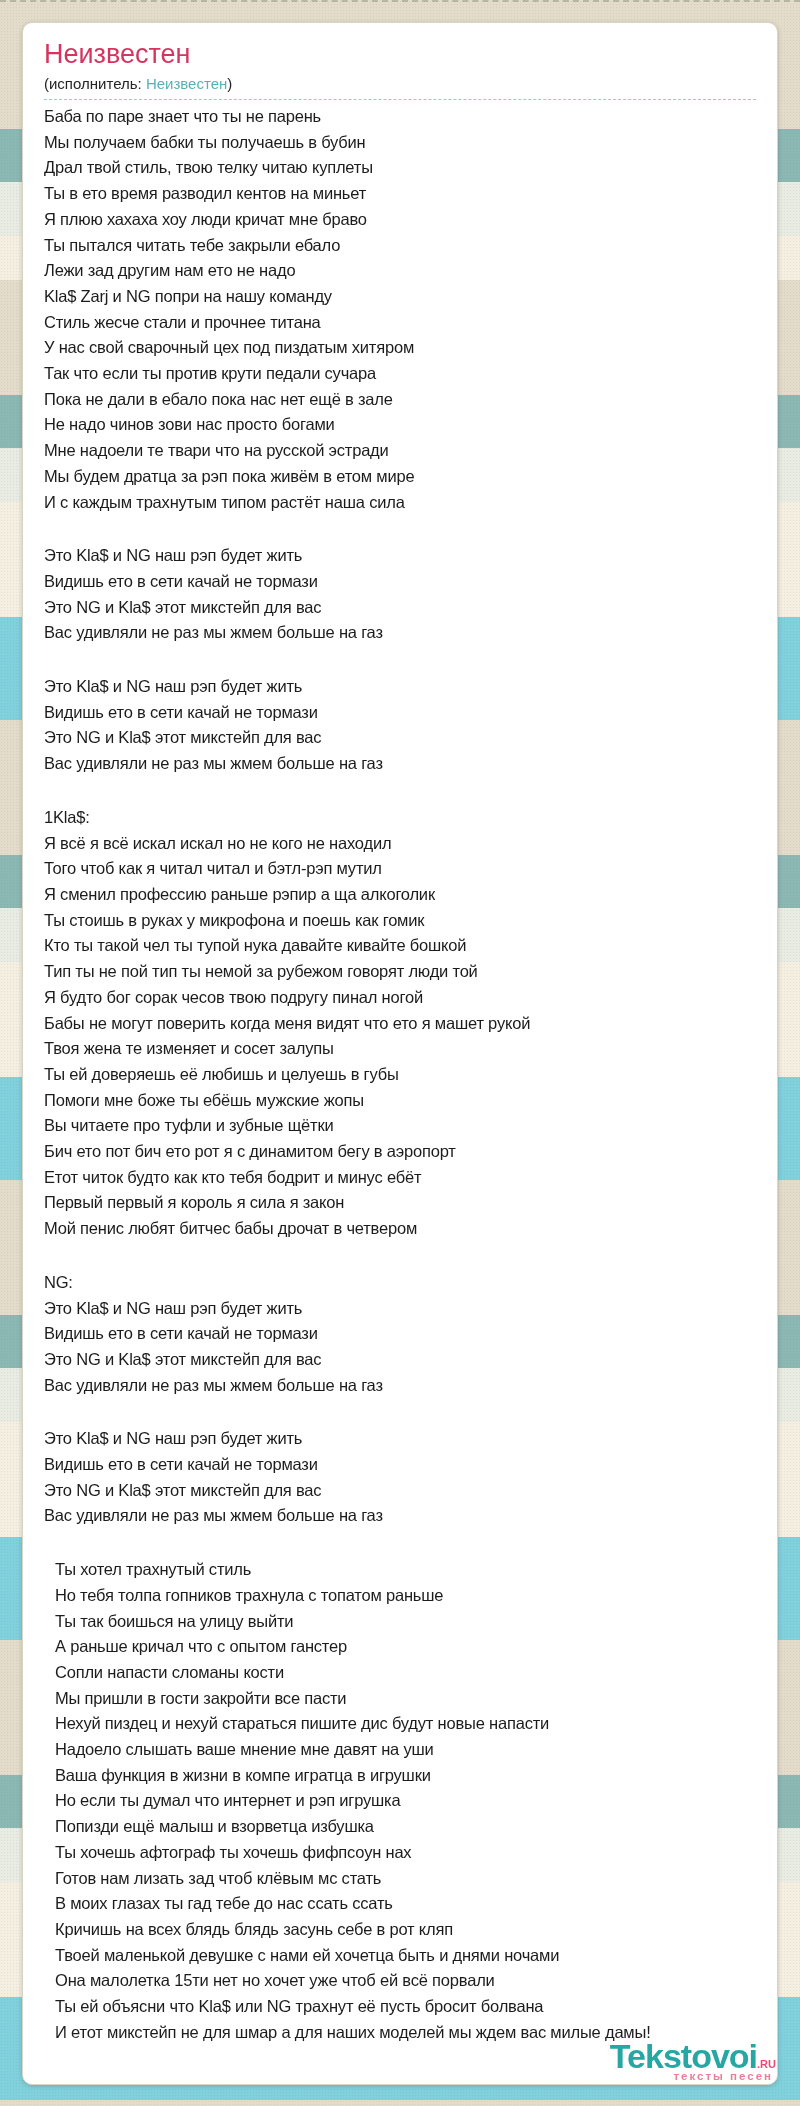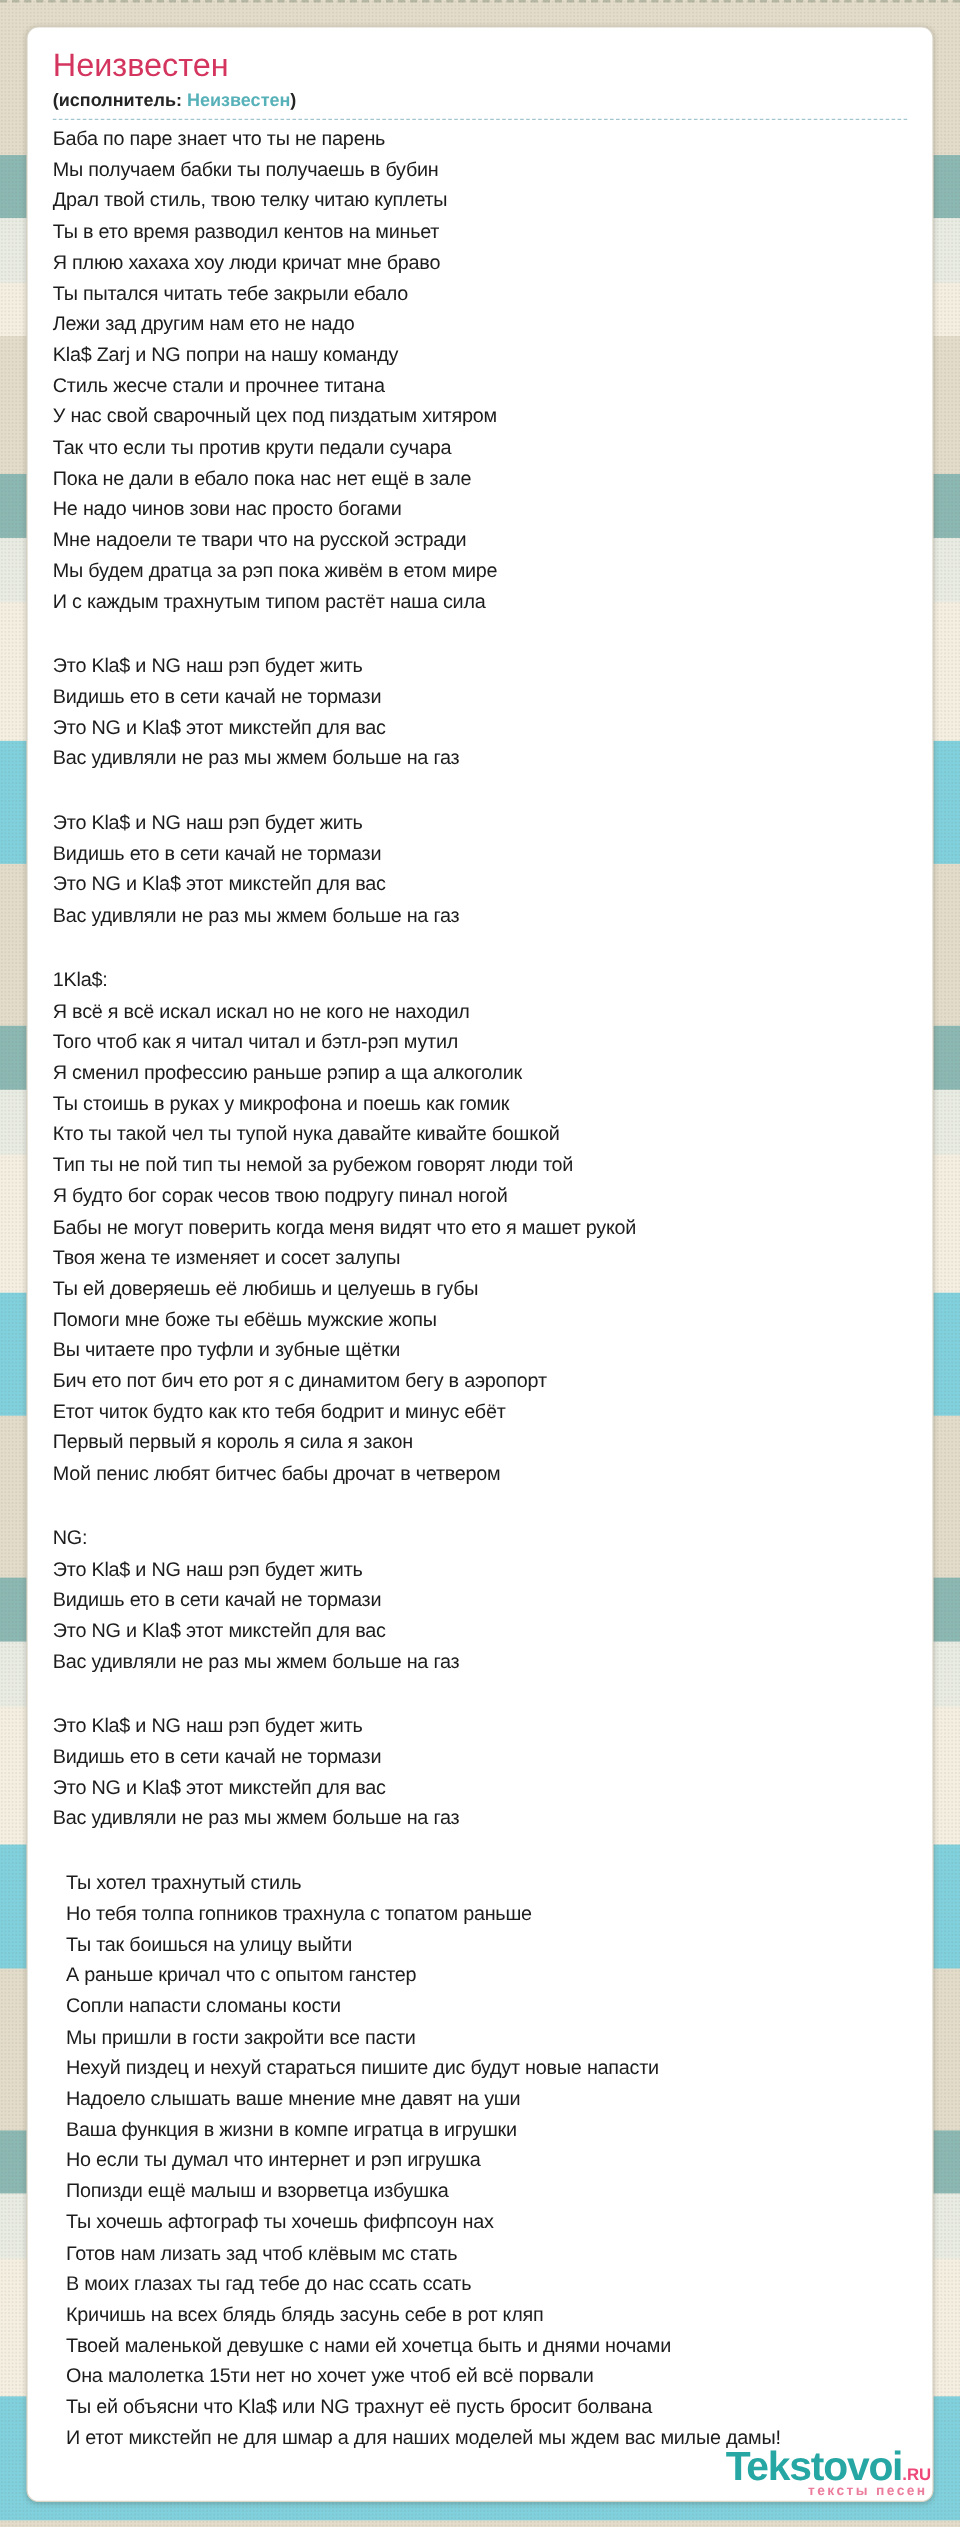--- a/index.html
+++ b/index.html
@@ -31,39 +31,39 @@
   .card{
     position:absolute;left:22px;top:22px;width:756px;height:2063px;
     background:#ffffff;border:1px solid #d9d4c6;border-radius:10px;
     box-shadow:0 1px 4px rgba(60,55,40,0.25);
     box-sizing:border-box;padding:17px 21px 0 21px;z-index:1;
   }
   h1.title{
     margin:0;font-size:27px;line-height:29px;font-weight:400;
     color:#d4355f;letter-spacing:0;
   }
-  .artist{margin-top:6px;font-size:15px;line-height:18px;color:#242424;font-weight:bold;}
+  .artist{margin-top:6px;font-size:15px;line-height:18px;color:#242424;}
   .artist a{color:#57b1b9;text-decoration:none;cursor:pointer;}
   .sep{margin-top:6px;border-bottom:1px dashed #a3c6ce;height:0;}
   .lyrics{
     padding-top:4px;font-size:16.5px;line-height:25.7px;
     letter-spacing:-0.2px;color:#1c1c1c;
   }
   .stanza{margin:0 0 28px 0;}
   .stanza:last-child{margin-bottom:0;margin-left:11px;}
   .line{white-space:nowrap;}
   .logo{
     position:absolute;right:1px;top:2016px;text-align:right;
     line-height:1;user-select:none;cursor:pointer;
   }
   .logo-main{
     font-size:34px;font-weight:700;color:#26a7a4;letter-spacing:-1px;margin-top:44px;
   }
   .logo-tld{
-    font-size:14px;font-weight:700;color:#ee4879;letter-spacing:0;
+    font-size:11px;font-weight:700;color:#ee4879;letter-spacing:0;
   }
   .logo-tag{
     margin-top:-2px;padding-right:3px;font-size:11.5px;font-weight:700;
     color:#ec7c9c;letter-spacing:2px;
   }
 </style>
 </head>
 <body>
 
 <div class="page">

